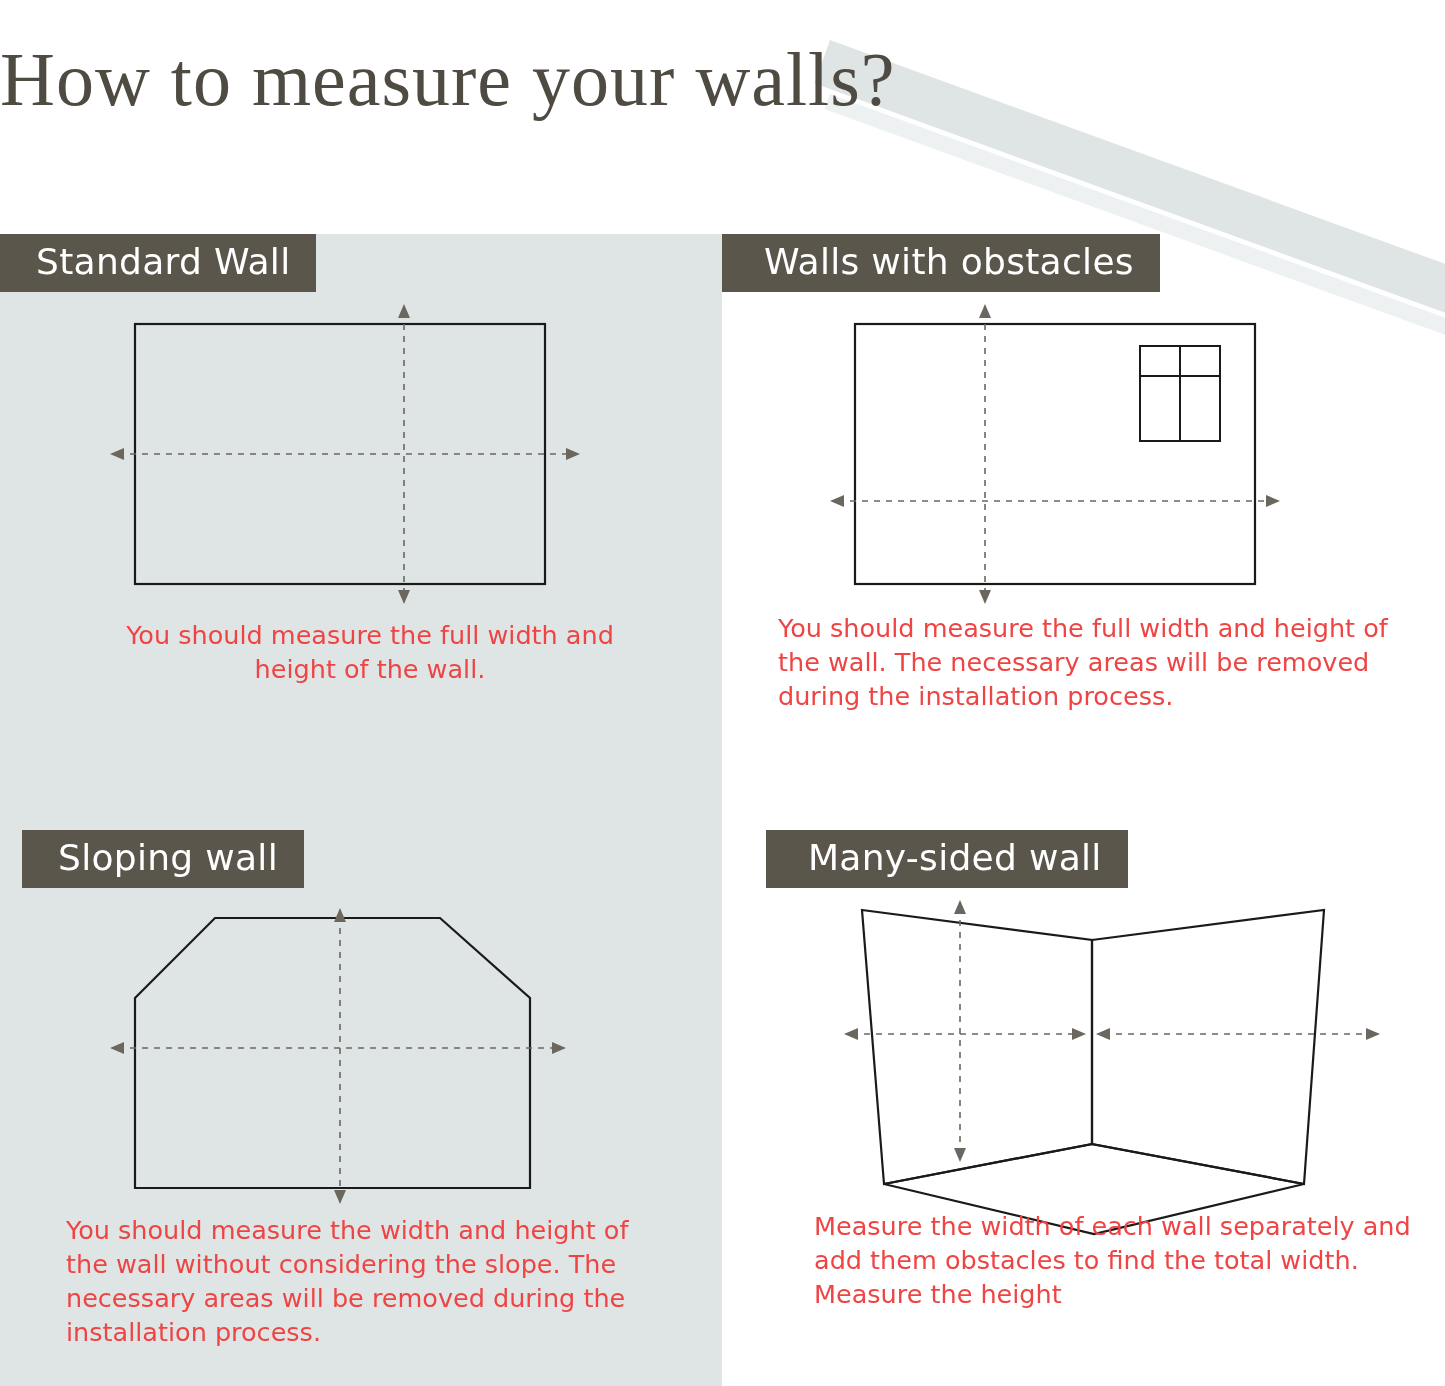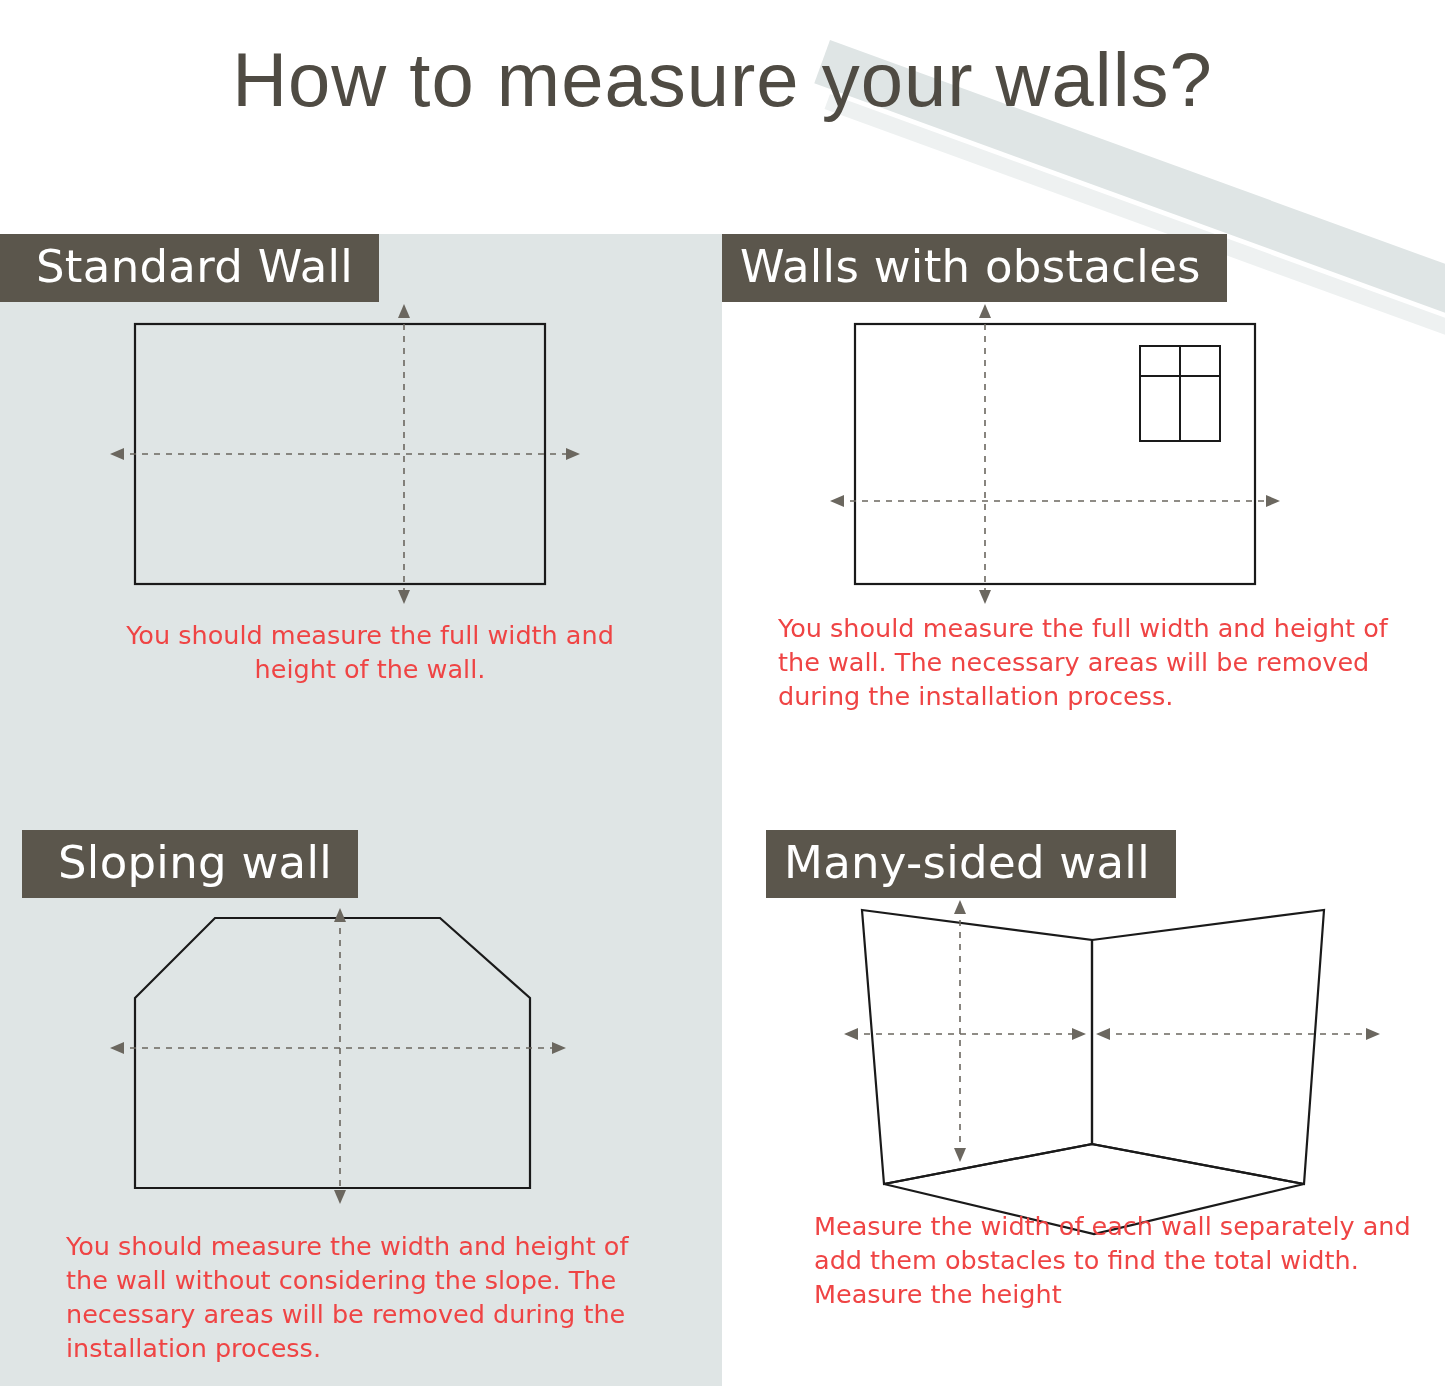--- a/index.html
+++ b/index.html
@@ -39,22 +39,21 @@
     transform-origin: left top;
     z-index: 0;
   }
 
   
   .title {
     position: absolute;
     top: 36px;
     left: 0;
     width: 1445px;
-    text-align: center;
-    font-family: Liberation Sans, sans-serif;
+    font-family: Liberation Serif, serif;
     font-size: 76px;
     font-weight: 400;
     letter-spacing: 1px;
     color: #4f4b43;
     z-index: 3;
   }
 
   
   .left-bg {
     position: absolute;
@@ -73,29 +72,29 @@
   }
   .panel-std   { left: 0;    top: 234px; width: 722px; height: 580px; }
   .panel-obs   { left: 722px;top: 234px; width: 723px; height: 580px; }
   .panel-slope { left: 0;    top: 830px; width: 858px; height: 556px; }
   .panel-many  { left: 722px;top: 830px; width: 723px; height: 556px; }
 
   .heading {
     display: inline-block;
     background: #5b564c;
     color: #ffffff;
-    font-size: 45px;
+    font-size: 36px;
     font-weight: 400;
     padding: 8px 26px 10px 36px;
     line-height: 1.1;
     letter-spacing: 0.3px;
     white-space: nowrap;
   }
   .heading-right {
-    padding: 8px 26px 10px 18px;
+    padding: 8px 26px 10px 42px;
     margin-left: 0;
   }
   .heading-wrap { position: absolute; top: 0; left: 0; }
   .heading-wrap.indent { left: 0; }
   .heading-wrap.right  { left: 0; }
 
   .caption {
     position: absolute;
     font-size: 25.5px;
     line-height: 1.33;
@@ -192,21 +191,21 @@
       </g>
 
       <g stroke="#6b675f" stroke-width="1.6">
         <line x1="8" y1="150" x2="448" y2="150" stroke-dasharray="6,6"></line>
         <polygon points="0,150 14,144 14,156" fill="#6b675f" stroke="none"></polygon>
         <polygon points="456,150 442,144 442,156" fill="#6b675f" stroke="none"></polygon>
       </g>
     </svg>
   </div>
 
-  <div class="caption" style="left:66px; top:400px; width:590px;">You should measure the width and height of the wall without considering the slope. The necessary areas will be removed during the installation process.</div>
+  <div class="caption" style="left:66px; top:384px; width:590px;">You should measure the width and height of the wall without considering the slope. The necessary areas will be removed during the installation process.</div>
 </div>
 
 <div class="panel panel-many">
   <div class="heading-wrap right" style="left:44px;border-radius:11px;">
     <span class="heading heading-right">Many-sided wall</span>
   </div>
 
   <div class="fig" style="left:120px; top:52px;">
     <svg width="560" height="330" viewBox="0 0 560 330">
 

